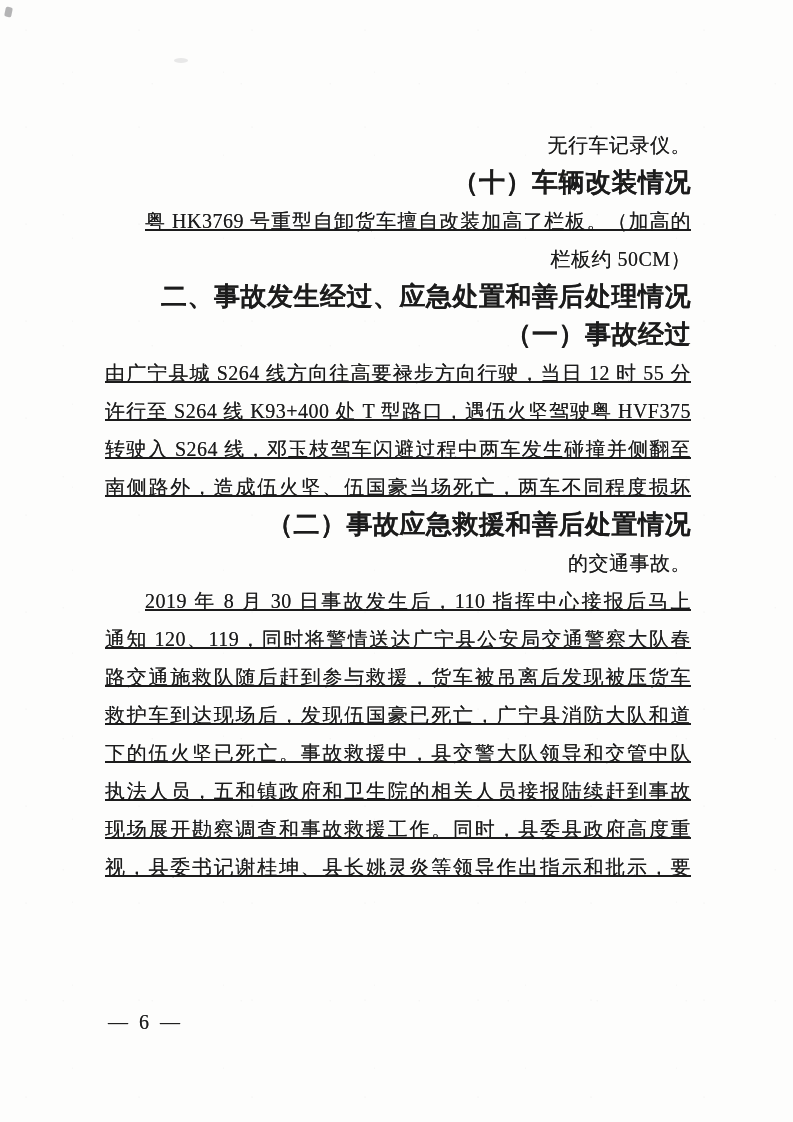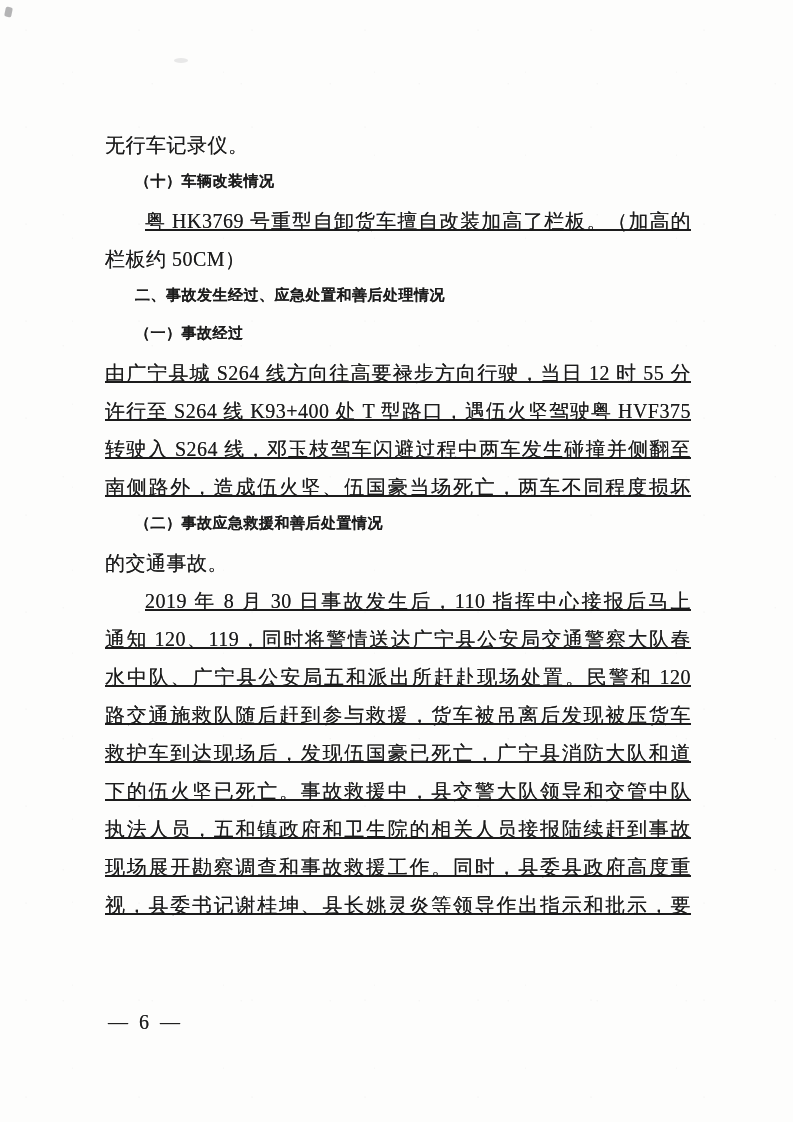--- a/index.html
+++ b/index.html
@@ -26,35 +26,35 @@
     position: absolute;
     left: 105px;
     top: 126px;
     width: 586px;
   }
   .line {
     font-size: 20px;
     line-height: 38px;
     height: 38px;
     overflow: hidden;
-    text-align: left;
+    text-align: right;
     letter-spacing: 0.5px;
     text-shadow: 0 0 0.6px rgba(25,25,25,0.75);
     white-space: normal;
   }
   .indent { text-indent: 2em; }
   .fill {
     text-align: justify;
     text-align-last: justify;
     text-decoration: underline;
   }
   .heading {
-    font-family: Liberation Mono, monospace;
+    font-family: Liberation Serif, serif;
     font-weight: 700;
-    font-size: 15px;
+    font-size: 26px;
     letter-spacing: 0.5px;
   }
   .page-number {
     position: absolute;
     left: 108px;
     top: 1003px;
     font-size: 20px;
     line-height: 38px;
     letter-spacing: 3px;
     text-shadow: 0 0 0.6px rgba(25,25,25,0.75);
@@ -95,21 +95,20 @@
     <div class="line heading indent">二、事故发生经过、应急处置和善后处理情况</div>
     <div class="line heading indent">（一）事故经过</div>
     <div class="line fill">由广宁县城 S264 线方向往高要禄步方向行驶，当日 12 时 55 分</div>
     <div class="line fill">许行至 S264 线 K93+400 处 T 型路口，遇伍火坚驾驶粤 HVF375</div>
     <div class="line fill">转驶入 S264 线，邓玉枝驾车闪避过程中两车发生碰撞并侧翻至</div>
     <div class="line fill">南侧路外，造成伍火坚、伍国豪当场死亡，两车不同程度损坏</div>
     <div class="line heading indent">（二）事故应急救援和善后处置情况</div>
     <div class="line">的交通事故。</div>
     <div class="line indent fill">2019 年 8 月 30 日事故发生后，110 指挥中心接报后马上</div>
     <div class="line fill">通知 120、119，同时将警情送达广宁县公安局交通警察大队春</div>
-    <div class="line fill">水中队、广宁县公安局五和派出所赶赴现场处置。民警和 120</div>
     <div class="line fill">路交通施救队随后赶到参与救援，货车被吊离后发现被压货车</div>
     <div class="line fill">救护车到达现场后，发现伍国豪已死亡，广宁县消防大队和道</div>
     <div class="line fill">下的伍火坚已死亡。事故救援中，县交警大队领导和交管中队</div>
     <div class="line fill">执法人员，五和镇政府和卫生院的相关人员接报陆续赶到事故</div>
     <div class="line fill">现场展开勘察调查和事故救援工作。同时，县委县政府高度重</div>
     <div class="line fill">视，县委书记谢桂坤、县长姚灵炎等领导作出指示和批示，要</div>
   </div>
 
   <div class="page-number">— 6 —</div>
 

